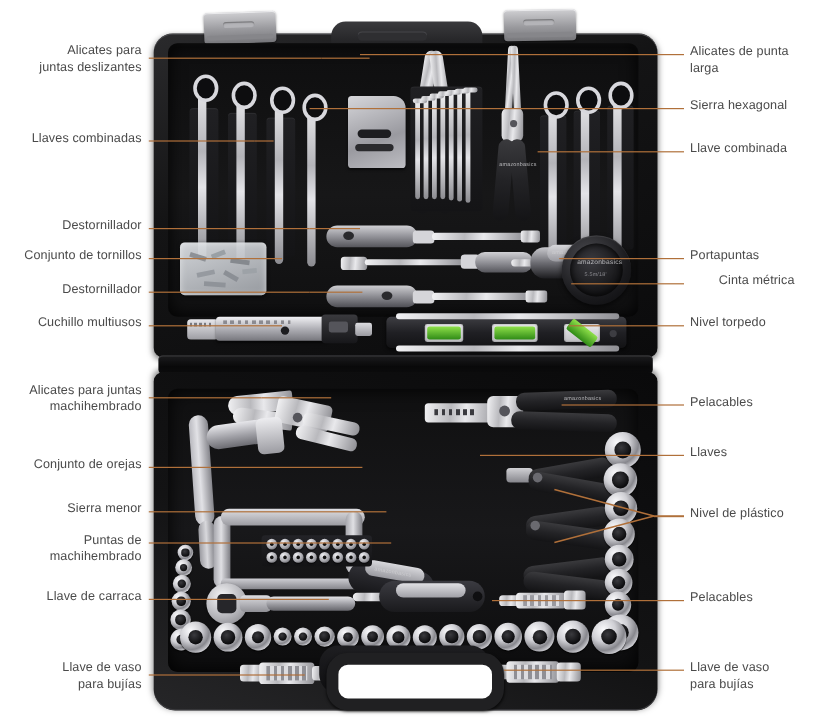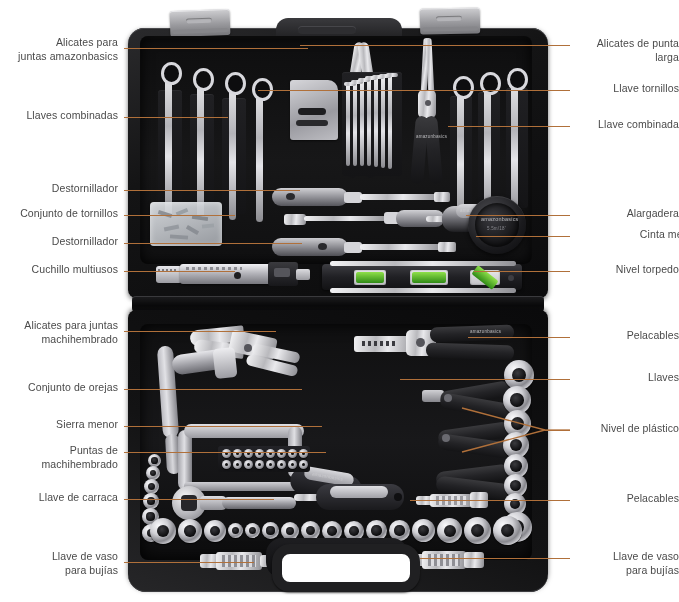--- a/index.html
+++ b/index.html
@@ -6,21 +6,21 @@
   body{font-family:"Liberation Sans", sans-serif;}
   #stage{
     position:relative;width:679px;height:602px;background:#ffffff;overflow:hidden;
   }
   
   .lbl{
     position:absolute;font-size:10.5px;line-height:13.5px;color:#4a4a4a;
     letter-spacing:.1px;white-space:pre-line;
   }
   .lbl.left{text-align:right;}
-  .lbl.right{text-align:right;}
+  .lbl.right{text-align:left;}
   .leader{position:absolute;height:1.4px;background:#b0703a;}
   .leader.thin{height:1.2px;}
   
   #case{position:absolute;left:126px;top:4px;width:424px;height:594px;}
   
   .lid-outer{
     position:absolute;left:2px;top:24px;width:420px;height:270px;
     background:linear-gradient(160deg,#2a2a2c 0%,#141415 38%,#0b0b0c 100%);
     border-radius:16px 16px 8px 8px;
     box-shadow:inset 0 1px 0 #4a4a4d, 0 2px 5px rgba(0,0,0,.55);
@@ -403,21 +403,21 @@
       <div class="t chrome" style="left:56px;top:4px;width:20px;height:16px;border-radius:3px;"></div>
     </div>
 
     <div class="t" style="left:140px;top:534px;width:142px;height:40px;border-radius:16px;background:linear-gradient(180deg,#1e1e21,#0e0e10);"></div>
     <div class="handle bot"></div>
 
   </div>
 
   <div id="annotations">
       <div class="lbl left" style="top: 36px; left: 0px; width: 118px;">Alicates para
-juntas amazonbasics</div>
+juntas deslizantes</div>
       <div class="leader" style="left: 124px; width: 144px; top: 48px; background: rgb(176, 112, 58);"></div>
       <div class="lbl left" style="top: 109px; left: 0px; width: 118px;">Llaves combinadas</div>
       <div class="leader" style="left: 124px; width: 88px; top: 117px; background: rgb(176, 112, 58);"></div>
       <div class="lbl left" style="top: 182px; left: 0px; width: 118px;">Destornillador</div>
       <div class="leader" style="left: 124px; width: 134px; top: 190px; background: rgb(176, 112, 58);"></div>
       <div class="lbl left" style="top: 207px; left: 0px; width: 118px;">Conjunto de tornillos</div>
       <div class="leader" style="left: 124px; width: 81px; top: 215px; background: rgb(176, 112, 58);"></div>
       <div class="lbl left" style="top: 235px; left: 0px; width: 118px;">Destornillador</div>
       <div class="leader" style="left: 124px; width: 134px; top: 243px; background: rgb(176, 112, 58);"></div>
       <div class="lbl left" style="top: 263px; left: 0px; width: 118px;">Cuchillo multiusos</div>
@@ -431,25 +431,25 @@
       <div class="leader" style="left: 124px; width: 198px; top: 426px; background: rgb(176, 112, 58);"></div>
       <div class="lbl left" style="top: 444px; left: 0px; width: 118px;">Puntas de machihembrado</div>
       <div class="leader" style="left: 124px; width: 154px; top: 452px; background: rgb(176, 112, 58);"></div>
       <div class="lbl left" style="top: 491px; left: 0px; width: 118px;">Llave de carraca</div>
       <div class="leader" style="left: 124px; width: 150px; top: 499px; background: rgb(176, 112, 58);"></div>
       <div class="lbl left" style="top: 550px; left: 0px; width: 118px;">Llave de vaso
 para bujías</div>
       <div class="leader" style="left: 124px; width: 130px; top: 562px; background: rgb(176, 112, 58);"></div>
       <div class="lbl right" style="top: 37px; left: 575px; width: 104px;">Alicates de punta larga</div>
       <div class="leader" style="left: 545px; width: 25px; top: 45px; background: rgb(176, 112, 58);"></div>
-      <div class="lbl right" style="top: 82px; left: 575px; width: 104px;">Llave tornillos</div>
+      <div class="lbl right" style="top: 82px; left: 575px; width: 104px;">Sierra hexagonal</div>
       <div class="leader" style="left: 545px; width: 25px; top: 90px; background: rgb(176, 112, 58);"></div>
       <div class="lbl right" style="top: 118px; left: 575px; width: 104px;">Llave combinada</div>
       <div class="leader" style="left: 545px; width: 25px; top: 126px; background: rgb(176, 112, 58);"></div>
-      <div class="lbl right" style="top: 207px; left: 575px; width: 104px;">Alargadera</div>
+      <div class="lbl right" style="top: 207px; left: 575px; width: 104px;">Portapuntas</div>
       <div class="leader" style="left: 545px; width: 25px; top: 215px; background: rgb(176, 112, 58);"></div>
       <div class="lbl right" style="top: 228px; left: 599px; width: 104px;">Cinta métrica</div>
       <div class="leader" style="left: 545px; width: 25px; top: 236px; background: rgb(176, 112, 58);"></div>
       <div class="lbl right" style="top: 263px; left: 575px; width: 104px;">Nivel torpedo</div>
       <div class="leader" style="left: 545px; width: 25px; top: 271px; background: rgb(176, 112, 58);"></div>
       <div class="lbl right" style="top: 329px; left: 575px; width: 104px;">Pelacables</div>
       <div class="leader" style="left: 545px; width: 25px; top: 337px; background: rgb(176, 112, 58);"></div>
       <div class="lbl right" style="top: 371px; left: 575px; width: 104px;">Llaves</div>
       <div class="leader" style="left: 545px; width: 25px; top: 379px; background: rgb(176, 112, 58);"></div>
       <div class="lbl right" style="top: 422px; left: 575px; width: 104px;">Nivel de plástico</div>

